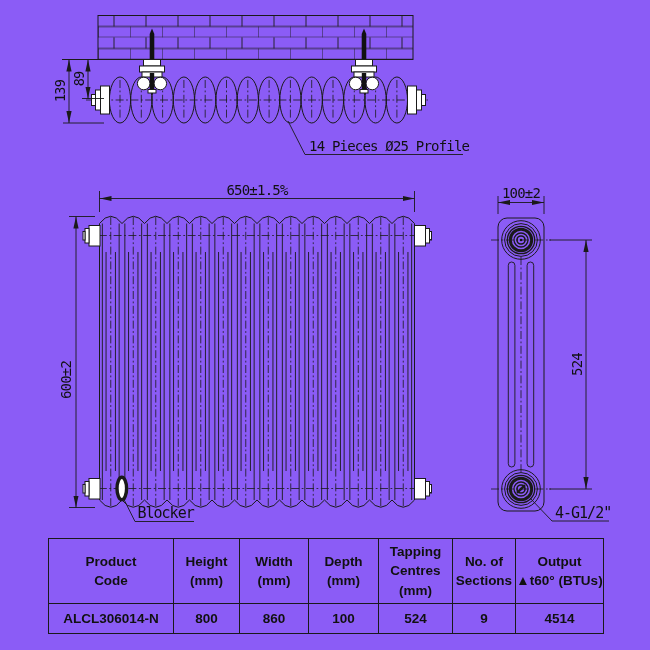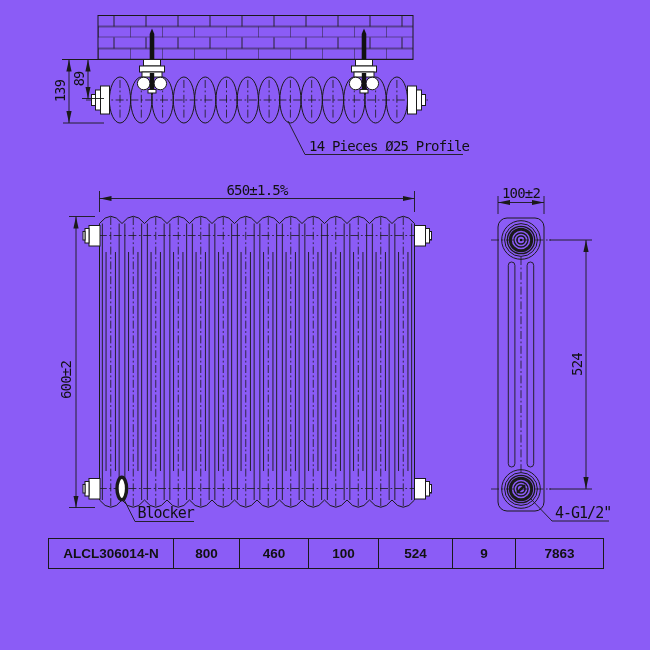--- a/index.html
+++ b/index.html
@@ -294,24 +294,41 @@
     <colgroup>
       <col style="width:125px">
         <col style="width:66px">
         <col style="width:69px">
       <col style="width:70px">
         <col style="width:74px">
         <col style="width:63px">
       <col style="width:88px">
     </colgroup>
     <tbody>
+        <tr>
+      <th>Product
+Code</th>
+      <th>Height
+(mm)</th>
+      <th>Width
+(mm)</th>
+      <th>Depth
+(mm)</th>
+      <th>Tapping
+Centres
+(mm)</th>
+      <th>No. of
+Sections</th>
+      <th>Output
+▲t60° (BTUs)</th>
+    </tr>
     <tr>
       <td>ALCL306014-N</td>
       <td>800</td>
-      <td>460</td>
+      <td>860</td>
       <td>100</td>
       <td>524</td>
       <td>9</td>
-      <td>7863</td>
+      <td>4514</td>
     </tr>
   </tbody>
     </table>
 </div>
 
 </body></html>

